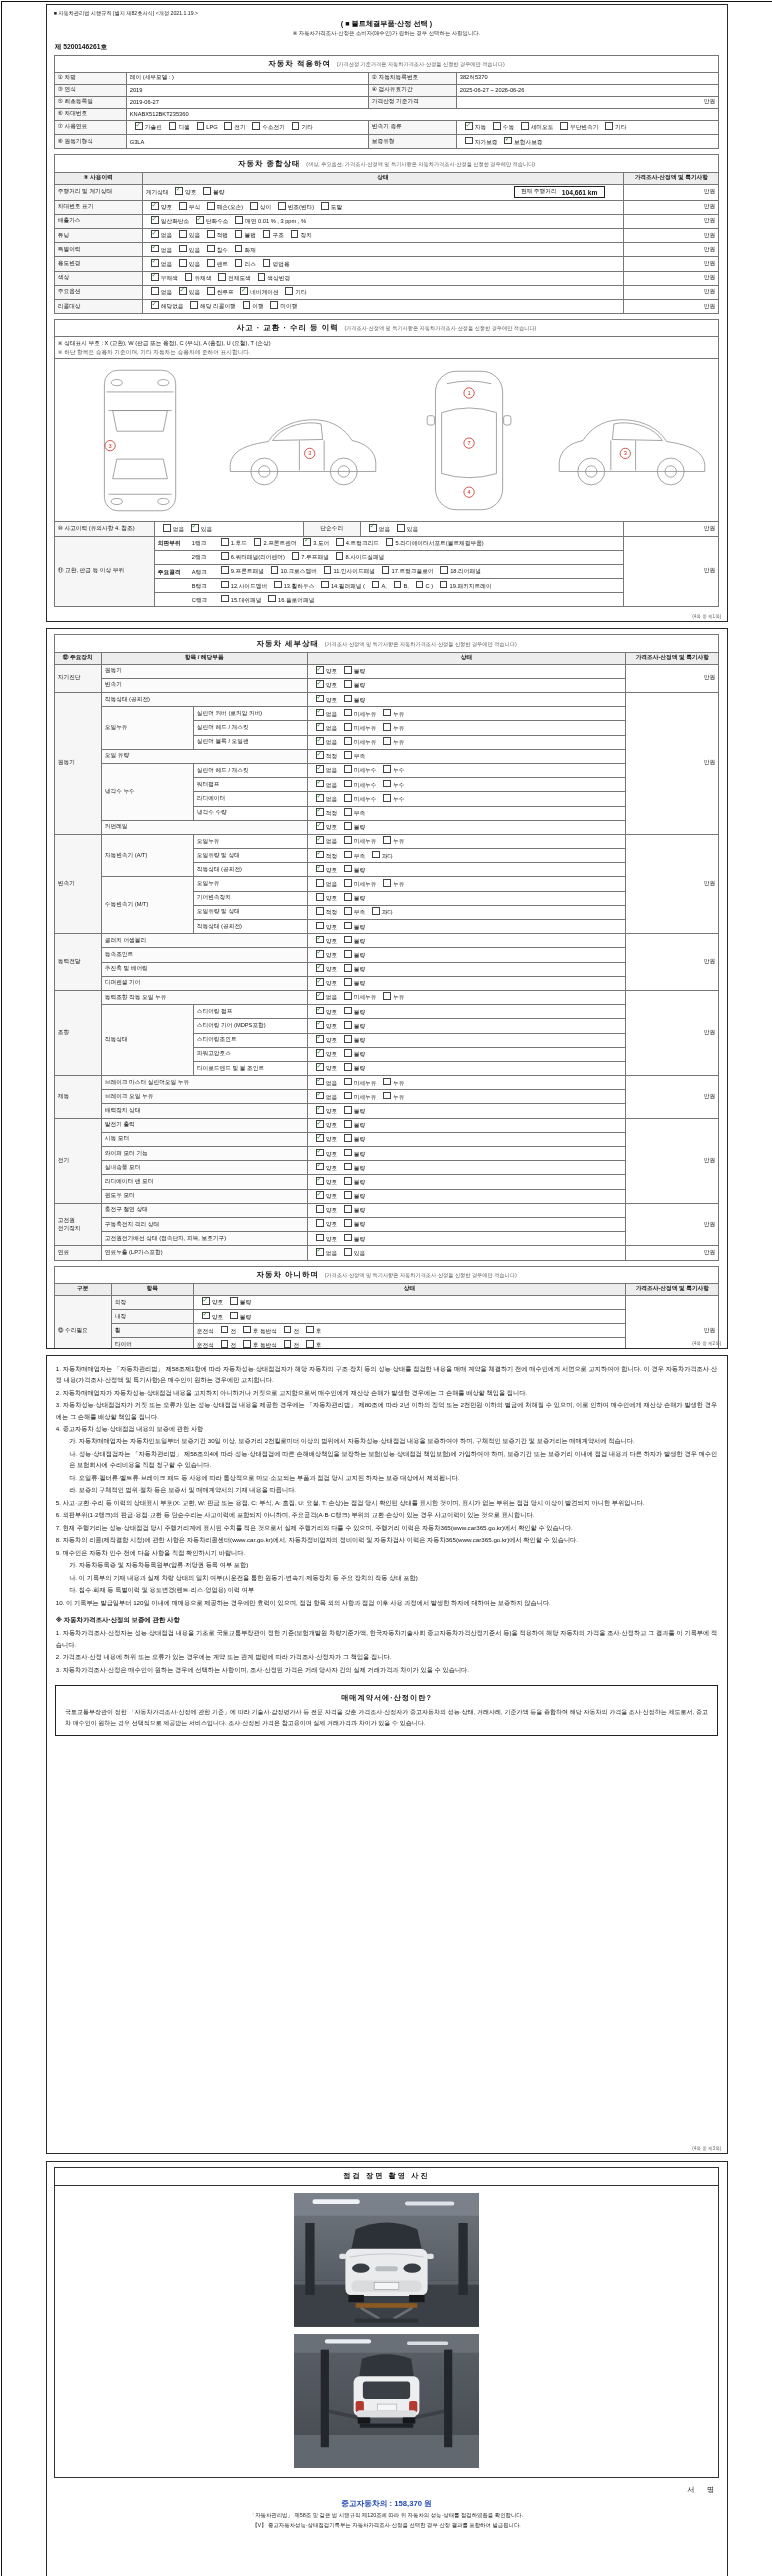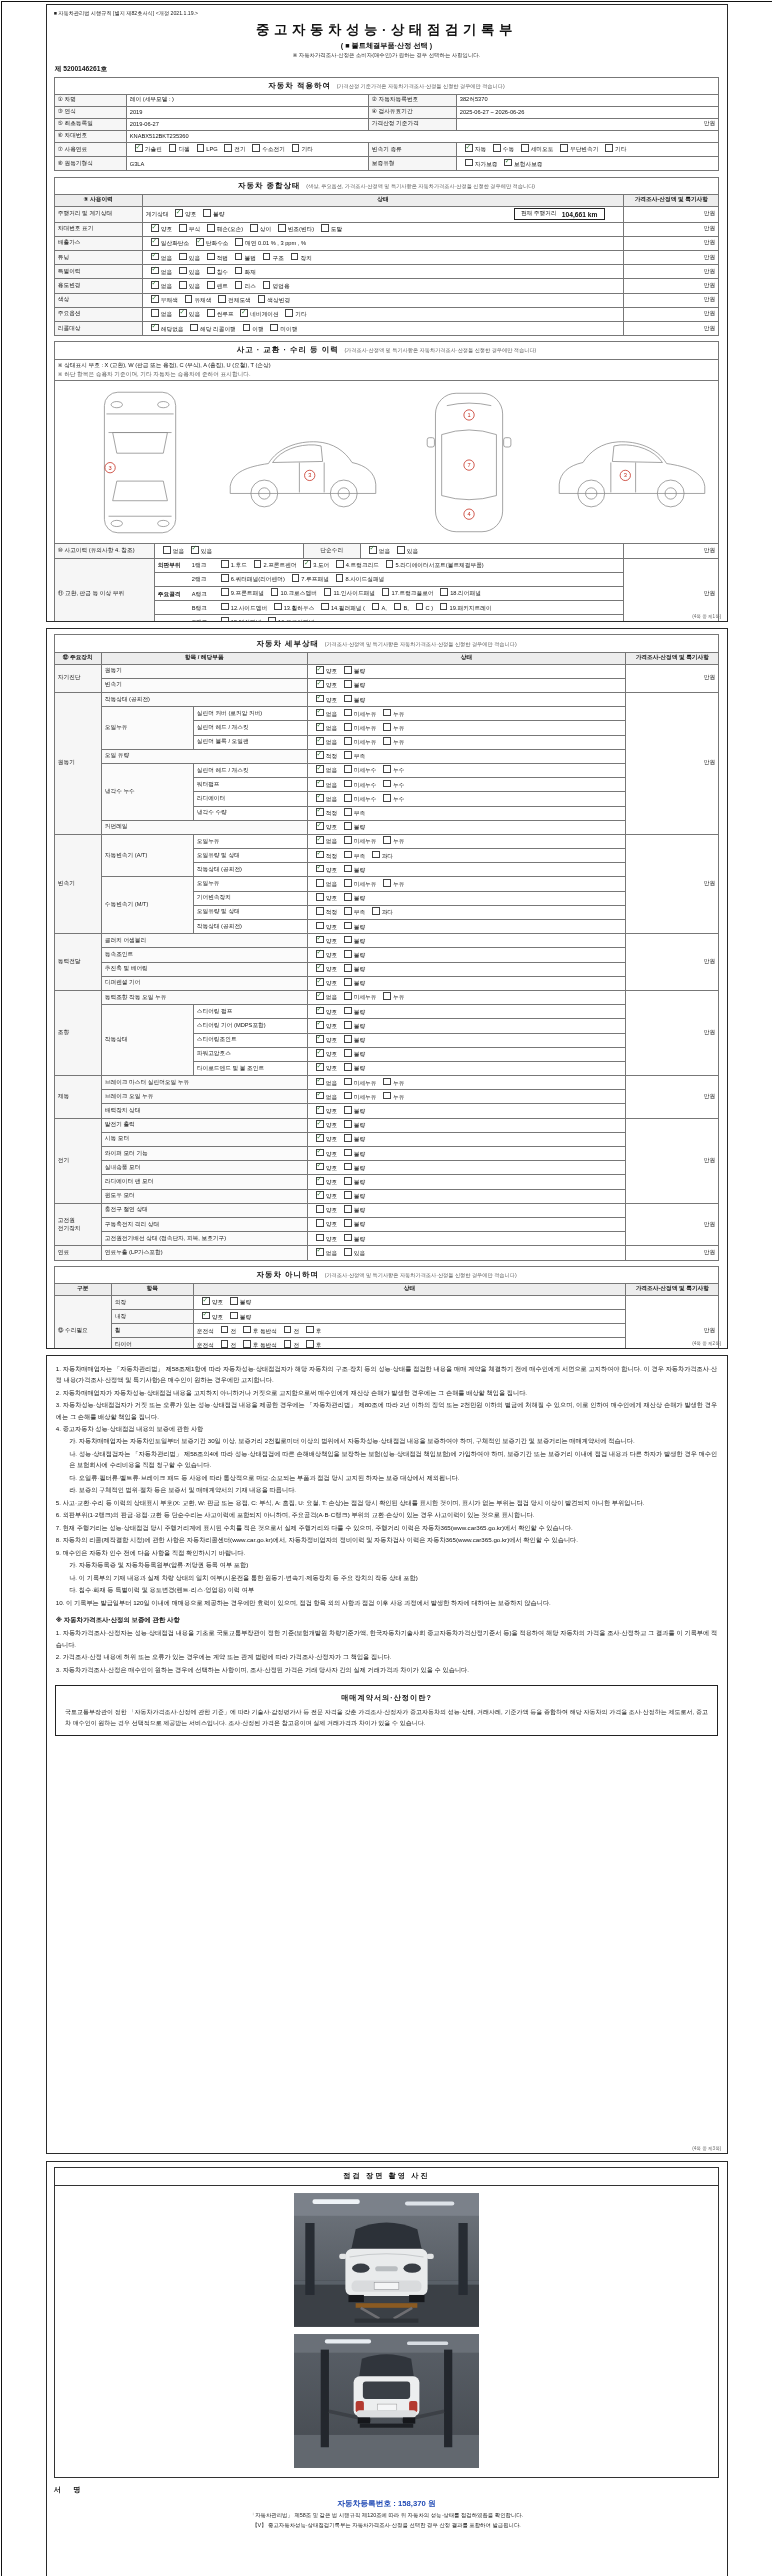--- a/index.html
+++ b/index.html
@@ -45,33 +45,32 @@
   .nt-title{text-align:center;font-weight:bold;font-size:8.8px;letter-spacing:4.1px;margin:5.2px 0 8.2px;}
   .nt{font-size:6.2px;line-height:1.85;margin:1px 2.1px;text-align:justify;}
   .nt.i1{padding-left:13.4px;}
   .nt-sub{font-weight:bold;font-size:6.4px;margin:8.2px 2.1px 2.1px;}
   .info-box{border:1px solid #222;margin:10.3px 1px 0;padding:6.2px 9.3px;}
   .ib-t{text-align:center;font-weight:bold;font-size:7.2px;margin-bottom:4.1px;letter-spacing:1px;}
   .ib-x{font-size:6px;line-height:1.8;text-align:justify;}
   .photo-box{border:0.8px solid #333;}
   .photo-title{border-bottom:0.8px solid #333;text-align:center;font-weight:bold;font-size:7.2px;letter-spacing:2.1px;padding:3.6px;}
   .photo-stack{display:flex;flex-direction:column;align-items:center;gap:7.2px;padding:7.2px 0 8.2px;}
-  .sign-title{text-align:left;font-weight:bold;font-size:7.2px;letter-spacing:5.2px;margin-top:7.2px;}
+  .sign-title{text-align:right;font-weight:normal;font-size:7.2px;letter-spacing:5.2px;margin-top:7.2px;}
   .premium{text-align:center;font-size:7.7px;font-weight:bold;color:#1f49b5;margin-top:4.1px;}
   .legal{text-align:center;font-size:5.4px;color:#222;margin-top:3.1px;}
 </style>
 </head>
 <body>
 
 <div class="frame"></div>
 <div class="wrap">
 
   <div class="page" id="page1">
     <div class="form-note">■ 자동차관리법 시행규칙 [별지 제82호서식] &lt;개정 2021.1.19.&gt;</div>
-    <div class="doc-title">중고자동차성능·상태점검기록부</div>
     <div class="doc-subtitle">( ■ 볼트체결부품·산정 선택 )</div>
     <div class="doc-subnote">※ 자동차가격조사·산정은 소비자(매수인)가 원하는 경우 선택하는 사항입니다.</div>
     <div class="doc-no">제 5200146261호</div>
 
     <table class="tbl">
       <colgroup>
           <col style="width:72px">
           <col style="width:242px">
           <col style="width:88px">
           <col>
@@ -639,21 +638,21 @@
         <div class="nt i1">다. 침수·화재 등 특별이력 및 용도변경(렌트·리스·영업용) 이력 여부</div>
         <div class="nt i0">10. 이 기록부는 발급일부터 120일 이내에 매매용으로 제공하는 경우에만 효력이 있으며, 점검 항목 외의 사항과 점검 이후 사용 과정에서 발생한 하자에 대하여는 보증하지 않습니다.</div>
       </div>
     <div class="nt-sub">※ 자동차가격조사·산정의 보증에 관한 사항</div>
     <div id="notice-list2">
         <div class="nt i0">1. 자동차가격조사·산정자는 성능·상태점검 내용을 기초로 국토교통부장관이 정한 기준(보험개발원 차량기준가액, 한국자동차기술사회 중고자동차가격산정기준서 등)을 적용하여 해당 자동차의 가격을 조사·산정하고 그 결과를 이 기록부에 적습니다.</div>
         <div class="nt i0">2. 가격조사·산정 내용에 허위 또는 오류가 있는 경우에는 계약 또는 관계 법령에 따라 가격조사·산정자가 그 책임을 집니다.</div>
         <div class="nt i0">3. 자동차가격조사·산정은 매수인이 원하는 경우에 선택하는 사항이며, 조사·산정된 가격은 거래 당사자 간의 실제 거래가격과 차이가 있을 수 있습니다.</div>
       </div>
     <div class="info-box">
-      <div class="ib-t">매매계약서의·산정이란?</div>
+      <div class="ib-t">매매계약서에·산정이란?</div>
       <div class="ib-x">국토교통부장관이 정한 「자동차가격조사·산정에 관한 기준」에 따라 기술사·감정평가사 등 전문 자격을 갖춘 가격조사·산정자가 중고자동차의 성능·상태, 거래사례, 기준가액 등을 종합하여 해당 자동차의 가격을 조사·산정하는 제도로서, 중고차 매수인이 원하는 경우 선택적으로 제공받는 서비스입니다. 조사·산정된 가격은 참고용이며 실제 거래가격과 차이가 있을 수 있습니다.</div>
     </div>
     <div class="page-note">(4쪽 중 제3쪽)</div>
   </div>
 
   <div class="page" id="page4">
     <div class="photo-box">
       <div class="photo-title">점검 장면 촬영 사진</div>
       <div class="photo-stack">
 
@@ -713,21 +712,21 @@
           <rect x="122" y="148" width="116" height="14" rx="6" fill="#dcdee0"></rect>
           <rect x="124" y="162" width="24" height="12" fill="#15171b"></rect>
           <rect x="212" y="162" width="24" height="12" fill="#15171b"></rect>
           <rect x="128" y="174" width="104" height="8" fill="#1d2025"></rect>
         </svg>
       </div>
     </div>
     <div class="sign-block">
       <div class="sign-title">서 명</div>
       <div class="premium">
-        <span>자동차등록번호 :</span>
+        <span>중고자동차의 :</span>
         <b>158,370 원</b>
       </div>
       <div class="legal">「자동차관리법」 제58조 및 같은 법 시행규칙 제120조에 따라 위 자동차의 성능·상태를 점검하였음을 확인합니다.</div>
       <div class="legal">【Ⅴ】 중고자동차성능·상태점검기록부는 자동차가격조사·산정을 선택한 경우 산정 결과를 포함하여 발급됩니다.</div>
     </div>
     <div class="page-note">210㎜×297㎜[백상지(80g/㎡) 또는 중질지(80g/㎡)]</div>
   </div>
 
 </div>
 

